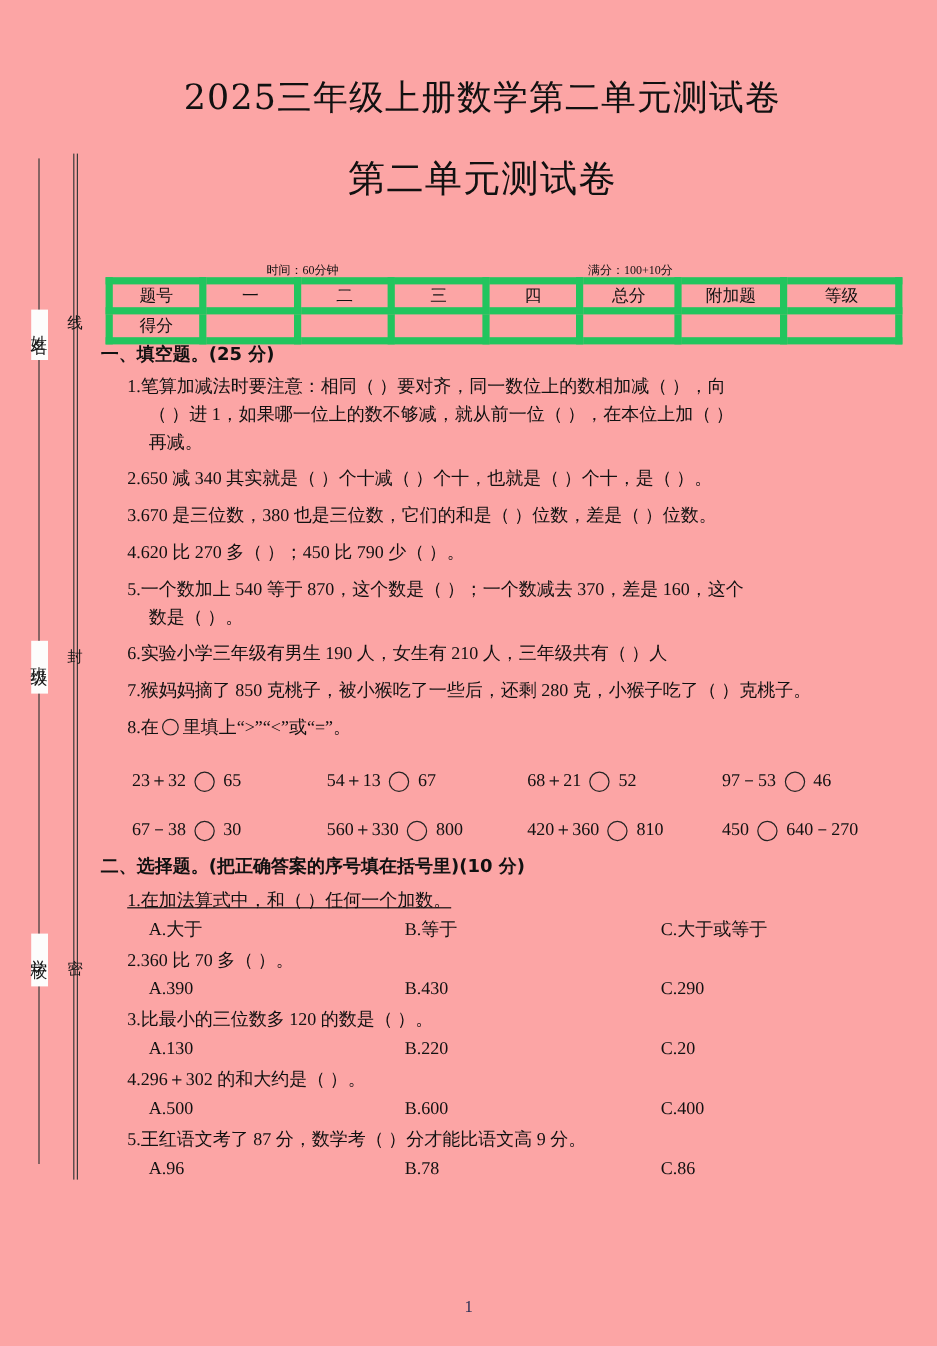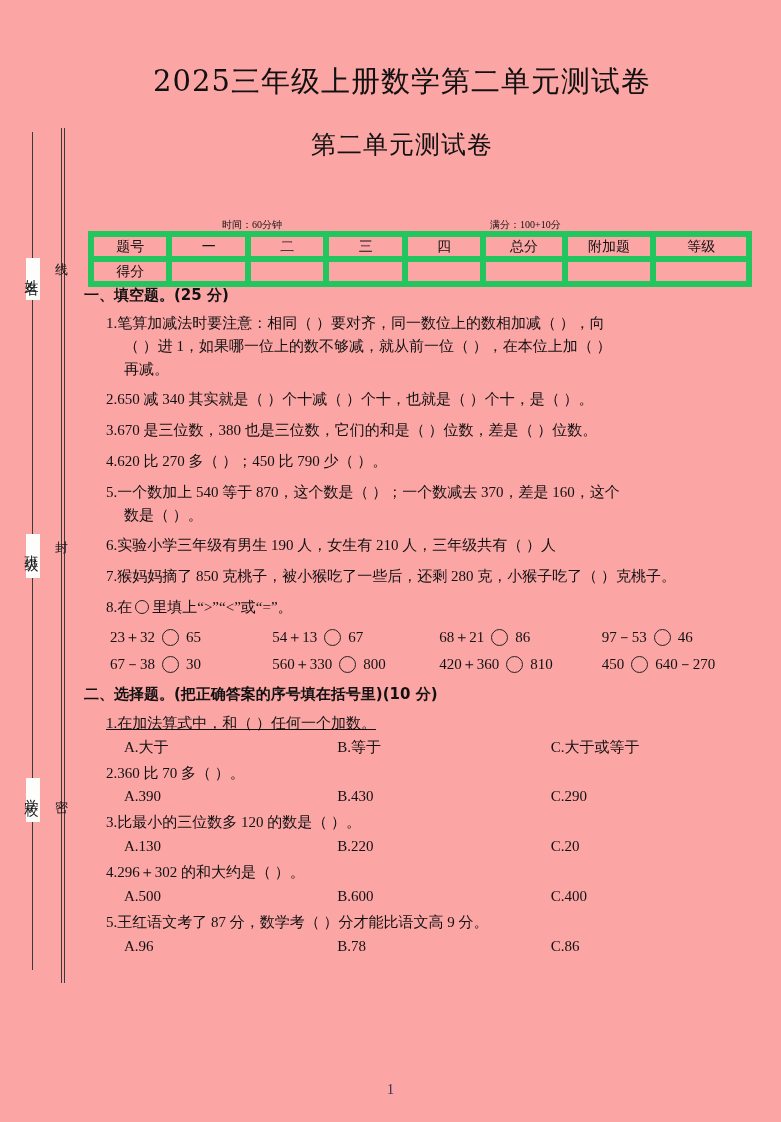--- a/index.html
+++ b/index.html
@@ -50,21 +50,21 @@
     position: absolute; left: 92px; top: 62px;
     width: 620px; text-align: center;
     font-family: "DejaVu Serif", "Liberation Serif", serif;
     font-size: 29px; font-weight: 400;
     letter-spacing: 1px; color: #111;
   }
   #title-sub {
     position: absolute; left: 92px; top: 128px;
     width: 620px; text-align: center;
     font-family: "DejaVu Serif", "Liberation Serif", serif;
-    font-size: 25px; font-weight: 400;
+    font-size: 31px; font-weight: 400;
     letter-spacing: 1px; color: #111;
   }
   #meta-row {
     position: absolute; left: 92px; top: 198px;
     width: 660px; height: 22px;
     font-size: 10px;
     margin-top: 20px;
   }
   #meta-time { position: absolute; left: 130px; top: 0; }
   #meta-score { position: absolute; left: 398px; top: 0; }
@@ -119,21 +119,21 @@
     display: flex;
     font-size: 15px;
   }
   .opts .o { width: 34%; }
 
   
   .cmp-row {
     margin-left: 26px;
     display: flex;
     align-items: flex-end;
-    margin-top: 10px;
+    margin-top: 24px;
     font-size: 15px;
     font-family: Liberation Serif, serif;
   }
   .cmp-row .cell {
     display: flex;
     align-items: center;
     white-space: nowrap;
   }
   .cmp-row .c1 { width: 175px; }
   .cmp-row .c2 { width: 180px; }
@@ -247,21 +247,21 @@
         <span>65</span>
       </span>
       <span class="cell c2">
         <span>54＋13</span>
         <span class="circle"></span>
         <span>67</span>
       </span>
       <span class="cell c3">
         <span>68＋21</span>
         <span class="circle"></span>
-        <span>86</span>
+        <span>52</span>
       </span>
       <span class="cell c4">
         <span>97－53</span>
         <span class="circle"></span>
         <span>46</span>
       </span>
     </div>
 
     <div class="cmp-row" style="margin-bottom:12px;">
       <span class="cell c1">

